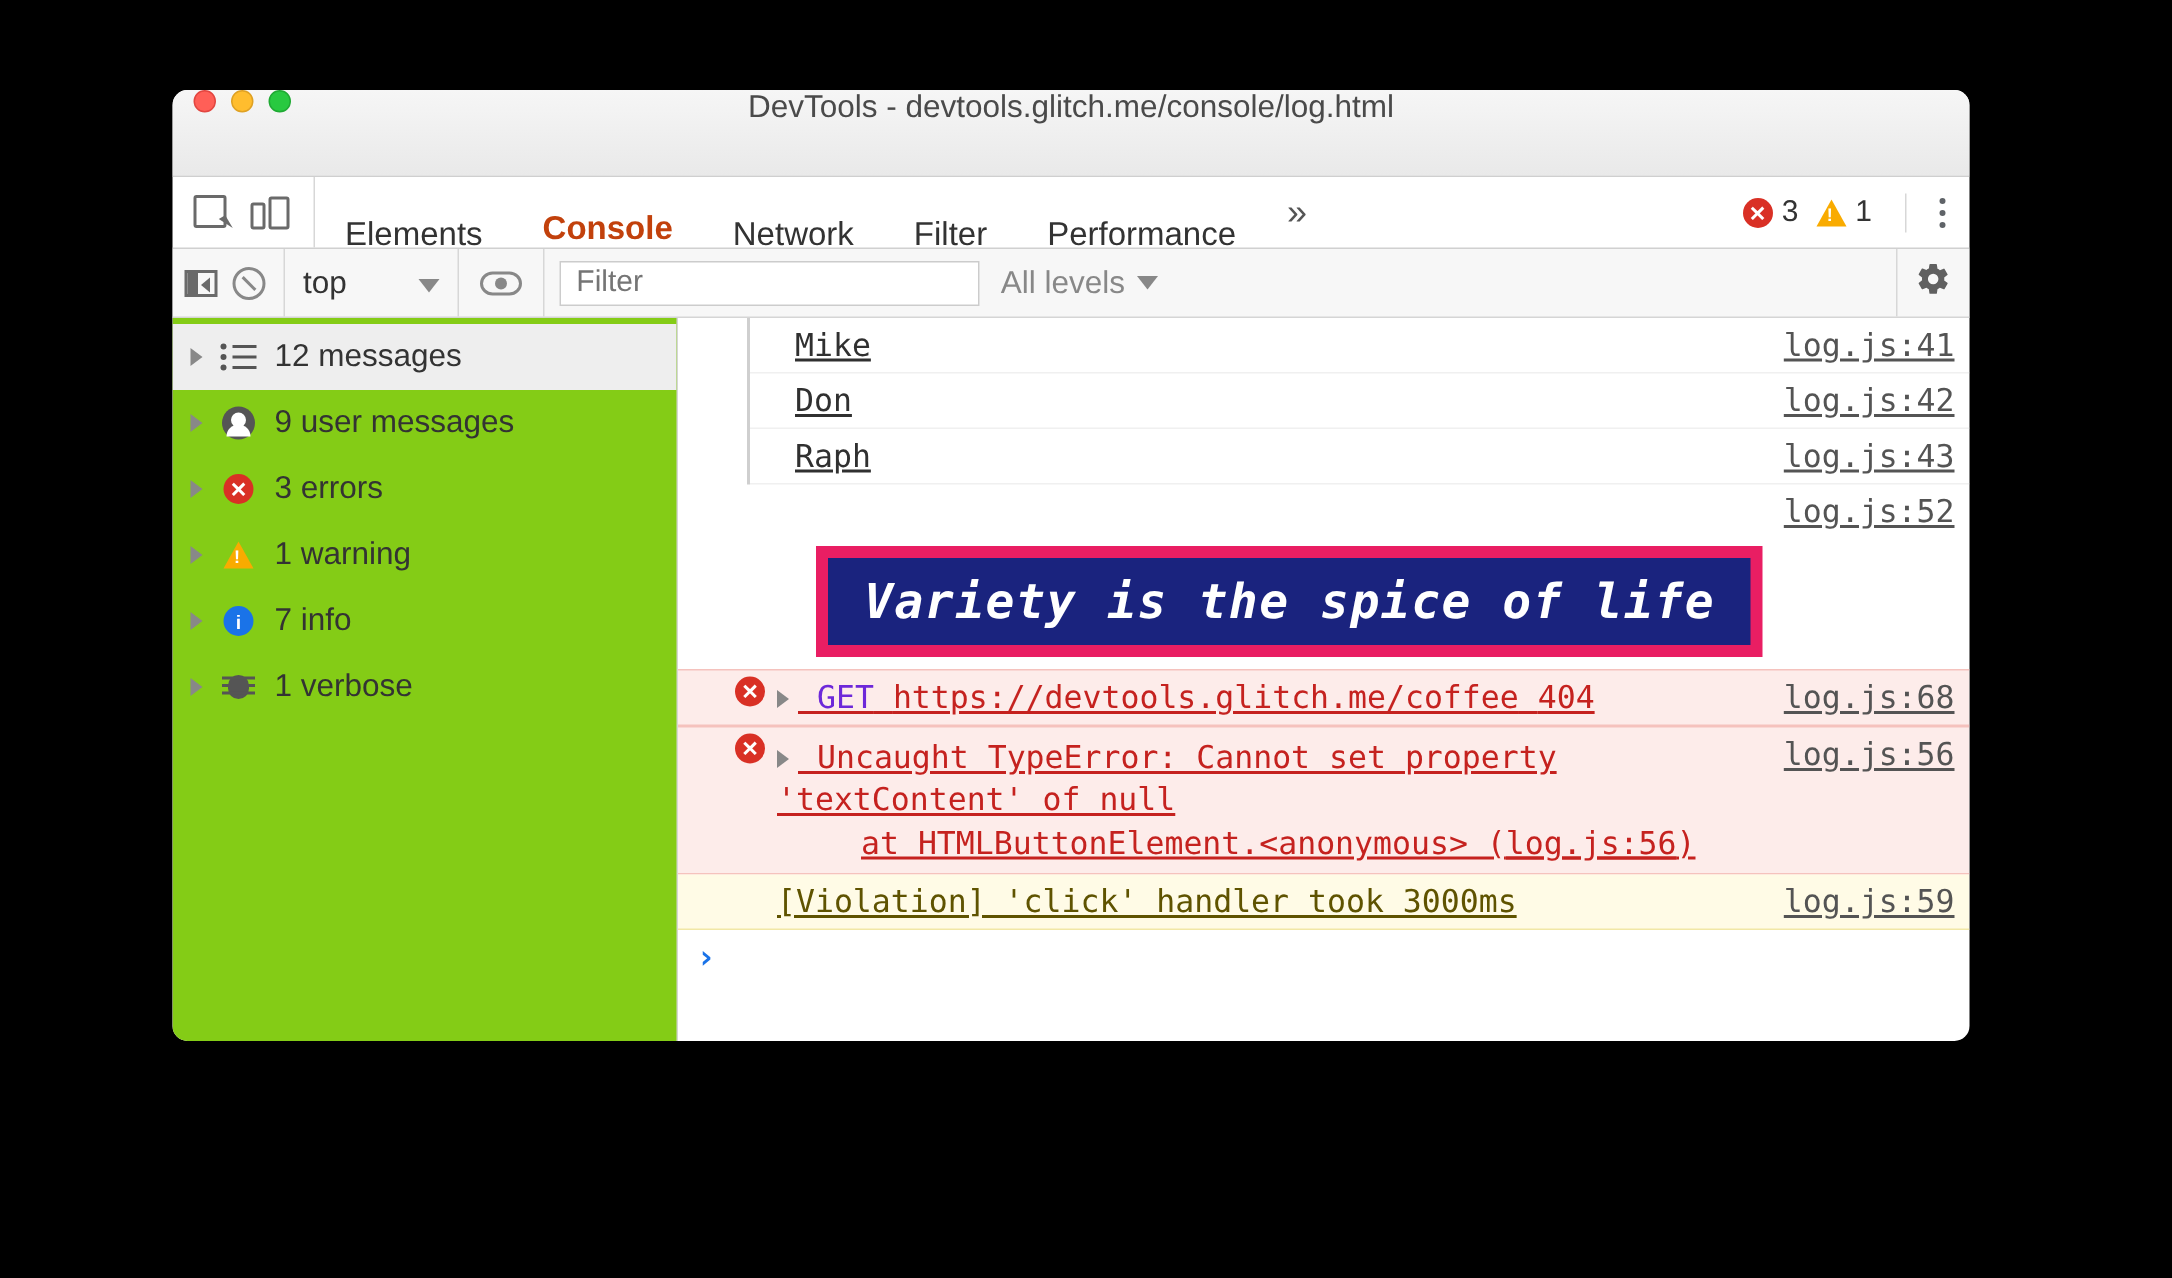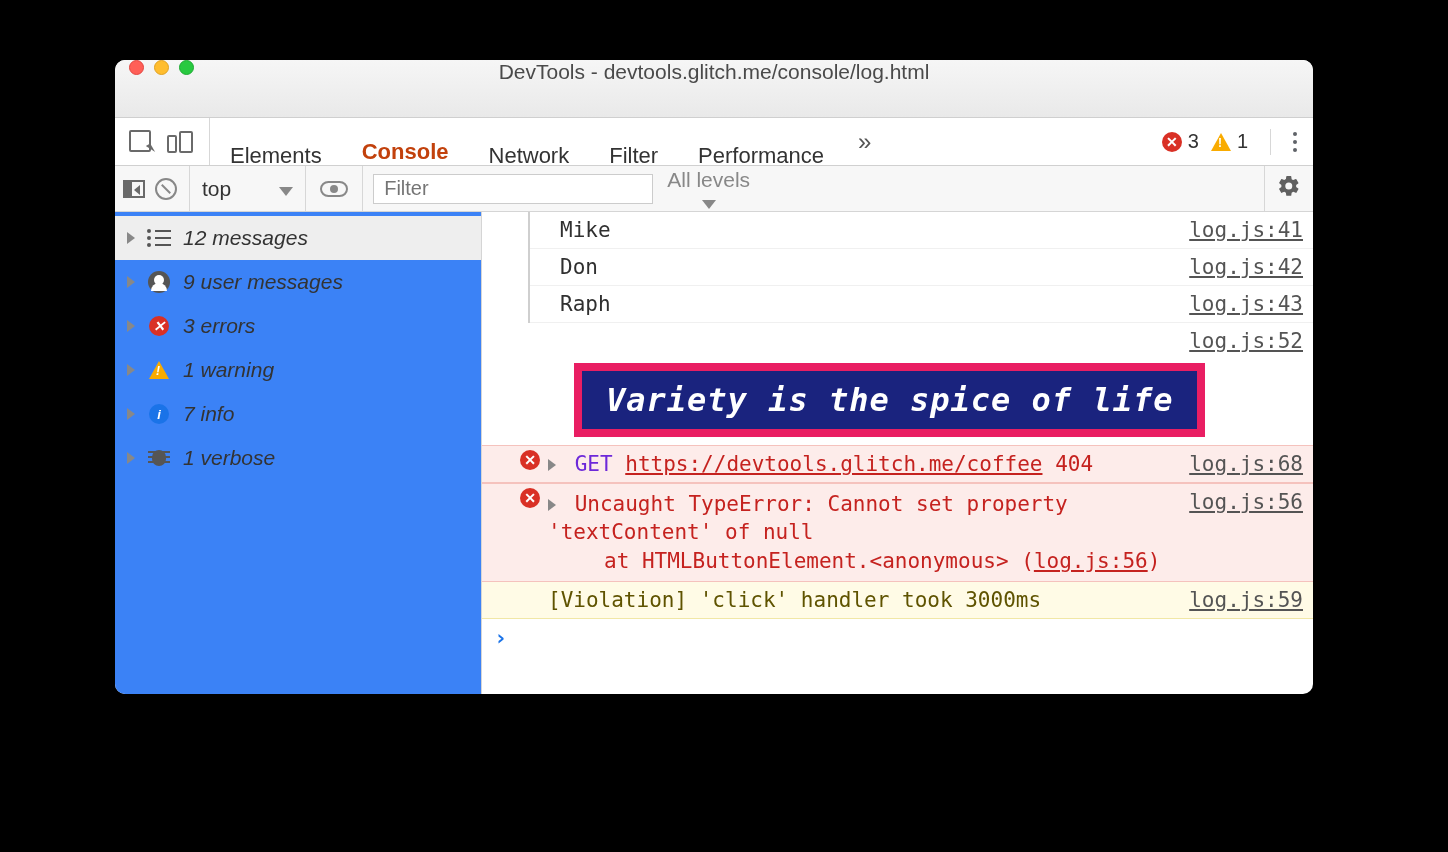--- a/index.html
+++ b/index.html
@@ -2,21 +2,21 @@
 <html><head>
 <meta charset="utf-8">
 <style>
   * { box-sizing: border-box; margin: 0; padding: 0; }
   html, body {
     width: 1448px; height: 852px;
     background: #000;
     font-family: -apple-system, BlinkMacSystemFont, "Helvetica Neue", Arial, sans-serif;
     font-size: 20px;
   }
-  .mono { font-family: Menlo, Consolas, monospace; }
+  .mono { font-family: Menlo, Consolas, monospace; text-decoration: underline; }
 
   
   .window {
     position: absolute;
     left: 115px; top: 60px;
     width: 1198px; height: 634px;
     background: #fff;
     border-radius: 10px;
     box-shadow: 0 30px 80px rgba(0,0,0,.55), 0 0 0 1px rgba(0,0,0,.15);
     overflow: hidden;
@@ -105,40 +105,38 @@
   }
   .filterbar input[type=text]{
     border:1px solid #ccc; background:#fff;
     font-size:20px; color:#333;
     padding:4px 10px; width:280px; height:30px;
     border-top-right-radius:0;border-bottom-right-radius:0;
   }
   .filterbar .levels {
     padding:0 14px; display:flex; align-items:center; gap:8px; cursor:pointer;
     color:#888;
-    flex-direction:column;
   }
   .filterbar .flex{flex:1;}
   .chev-down{display:inline-block;width:0;height:0;border-left:7px solid transparent;border-right:7px solid transparent;border-top:9px solid #888;}
   .chev-right{display:inline-block;width:0;height:0;border-top:6px solid transparent;border-bottom:6px solid transparent;border-left:8px solid #6b6b6b;}
 
   
   .main {
     flex:1; display:flex; min-height:0;
   }
 
   
   .sidebar {
-    width: 367px;
+    width: 337px;
     border-right:1px solid #d5d5d5;
-    background:#3b82f6;
+    background:#84cc16;
     overflow:auto;
     padding-top:4px;
     font-size:21px;
-    font-style:italic;
   }
   .side-row {
     display:flex; align-items:center; gap:12px;
     padding: 10px 12px;
     cursor:pointer;
     color:#333;
   }
   .side-row .chev-right{border-left-color:#888;}
   .side-row.selected { background:#eee; }
   .side-row .ic { width:24px; display:flex; justify-content:center; }

